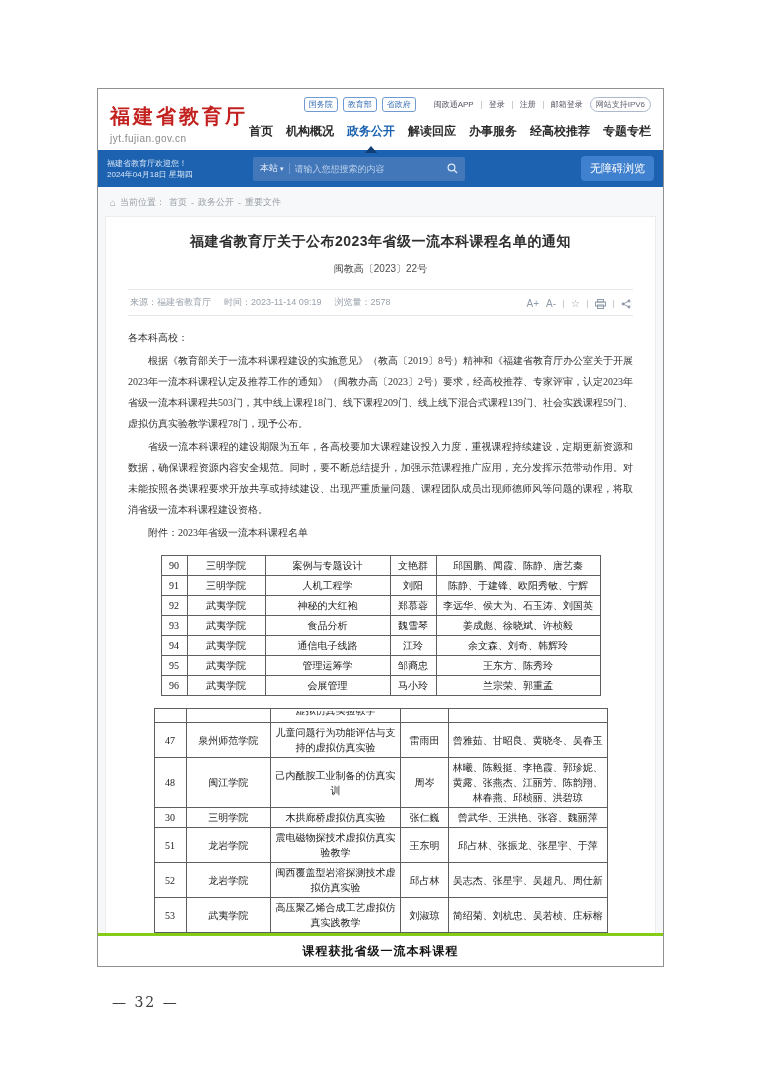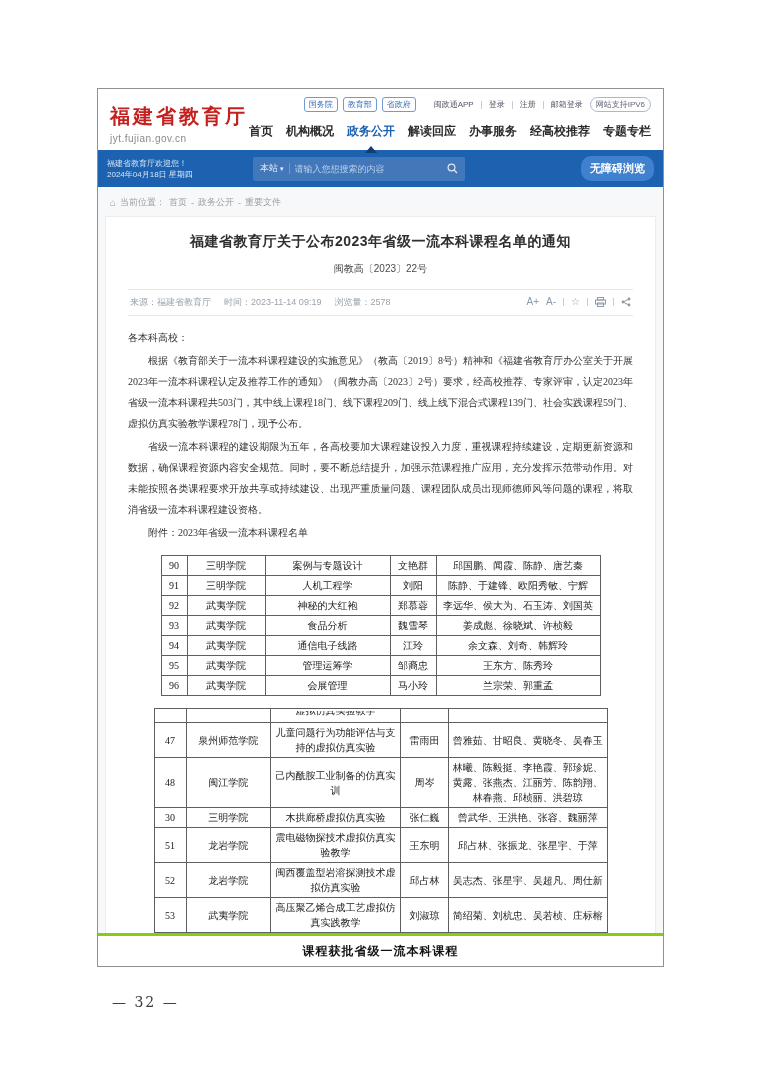--- a/index.html
+++ b/index.html
@@ -36,35 +36,35 @@
   .welcome { width:146px; font-size:8px; line-height:11px; color:#d6e4f5; }
   .search-box { width:212px; height:23px; background:#4277ba; border-radius:2px;
     display:flex; align-items:center; padding:12px 7px; gap:5px; }
   .scope { font-size:9px; color:#eaf1fa; display:flex; align-items:center; gap:2px; white-space:nowrap; }
   .scope .caret { font-size:7px; }
   .search-sep { width:1px; height:11px; background:#6d97cb; }
   .search-input { flex:1; background:transparent; border:none; outline:none;
     font-size:9px; color:#eaf1fa; min-width:0; }
   .search-input::placeholder { color:#b9cfe9; }
   .search-icon { flex:0 0 auto; display:flex; }
-  .a11y-btn { margin-left:auto; background:#3f80cf; color:#fff; font-size:11px; font-weight:bold;
-    padding:5px 9px; border:none; border-radius:10px; white-space:nowrap; cursor:pointer; }
+  .a11y-btn { margin-left:auto; background:#3f80cf; color:#fff; font-size:11px; font-weight:normal;
+    padding:5px 9px; border:none; border-radius:4px; white-space:nowrap; cursor:pointer; }
 
   
   .breadcrumb { padding:9px 12px 7px; font-size:9px; color:#9aa0a8; display:flex; align-items:center; gap:4px; }
   .bc-home { font-size:10px; color:#9aa0a8; }
   .bc-link { color:#9aa0a8; }
 
   
   .article-card { flex:1; margin:0 7px; background:#fff; border:1px solid #ececec; border-bottom:none;
     padding:16px 22px 0; overflow:hidden; }
   .art-title { text-align:center; font-size:14px; font-weight:bold; color:#2f2f2f; letter-spacing:.5px; }
   .doc-no { text-align:center; font-size:10px; color:#4a4a4a; margin-top:11px; }
   .meta-bar { margin-top:13px; border-top:1px solid #e7e7e7; border-bottom:1px solid #e7e7e7;
-    padding:6px 2px; display:flex; align-items:flex-start; gap:13px; font-size:9px; color:#9aa3ad; }
+    padding:6px 2px; display:flex; align-items:flex-end; gap:13px; font-size:9px; color:#9aa3ad; }
   .tools { margin-left:auto; display:flex; align-items:center; gap:7px; color:#8d9aa8; font-size:10px; }
   .tool { display:flex; align-items:center; cursor:pointer; }
 
   .art-body { margin-top:11px; font-family:"Liberation Serif",serif; font-size:10px;
     line-height:21px; color:#333; text-align:justify; }
   .art-body p { margin:2px 0; }
   .art-body p.indent { text-indent:2em; }
 
   
   table.course { border-collapse:collapse; margin:12px auto 0; font-family:"Liberation Serif",serif;

